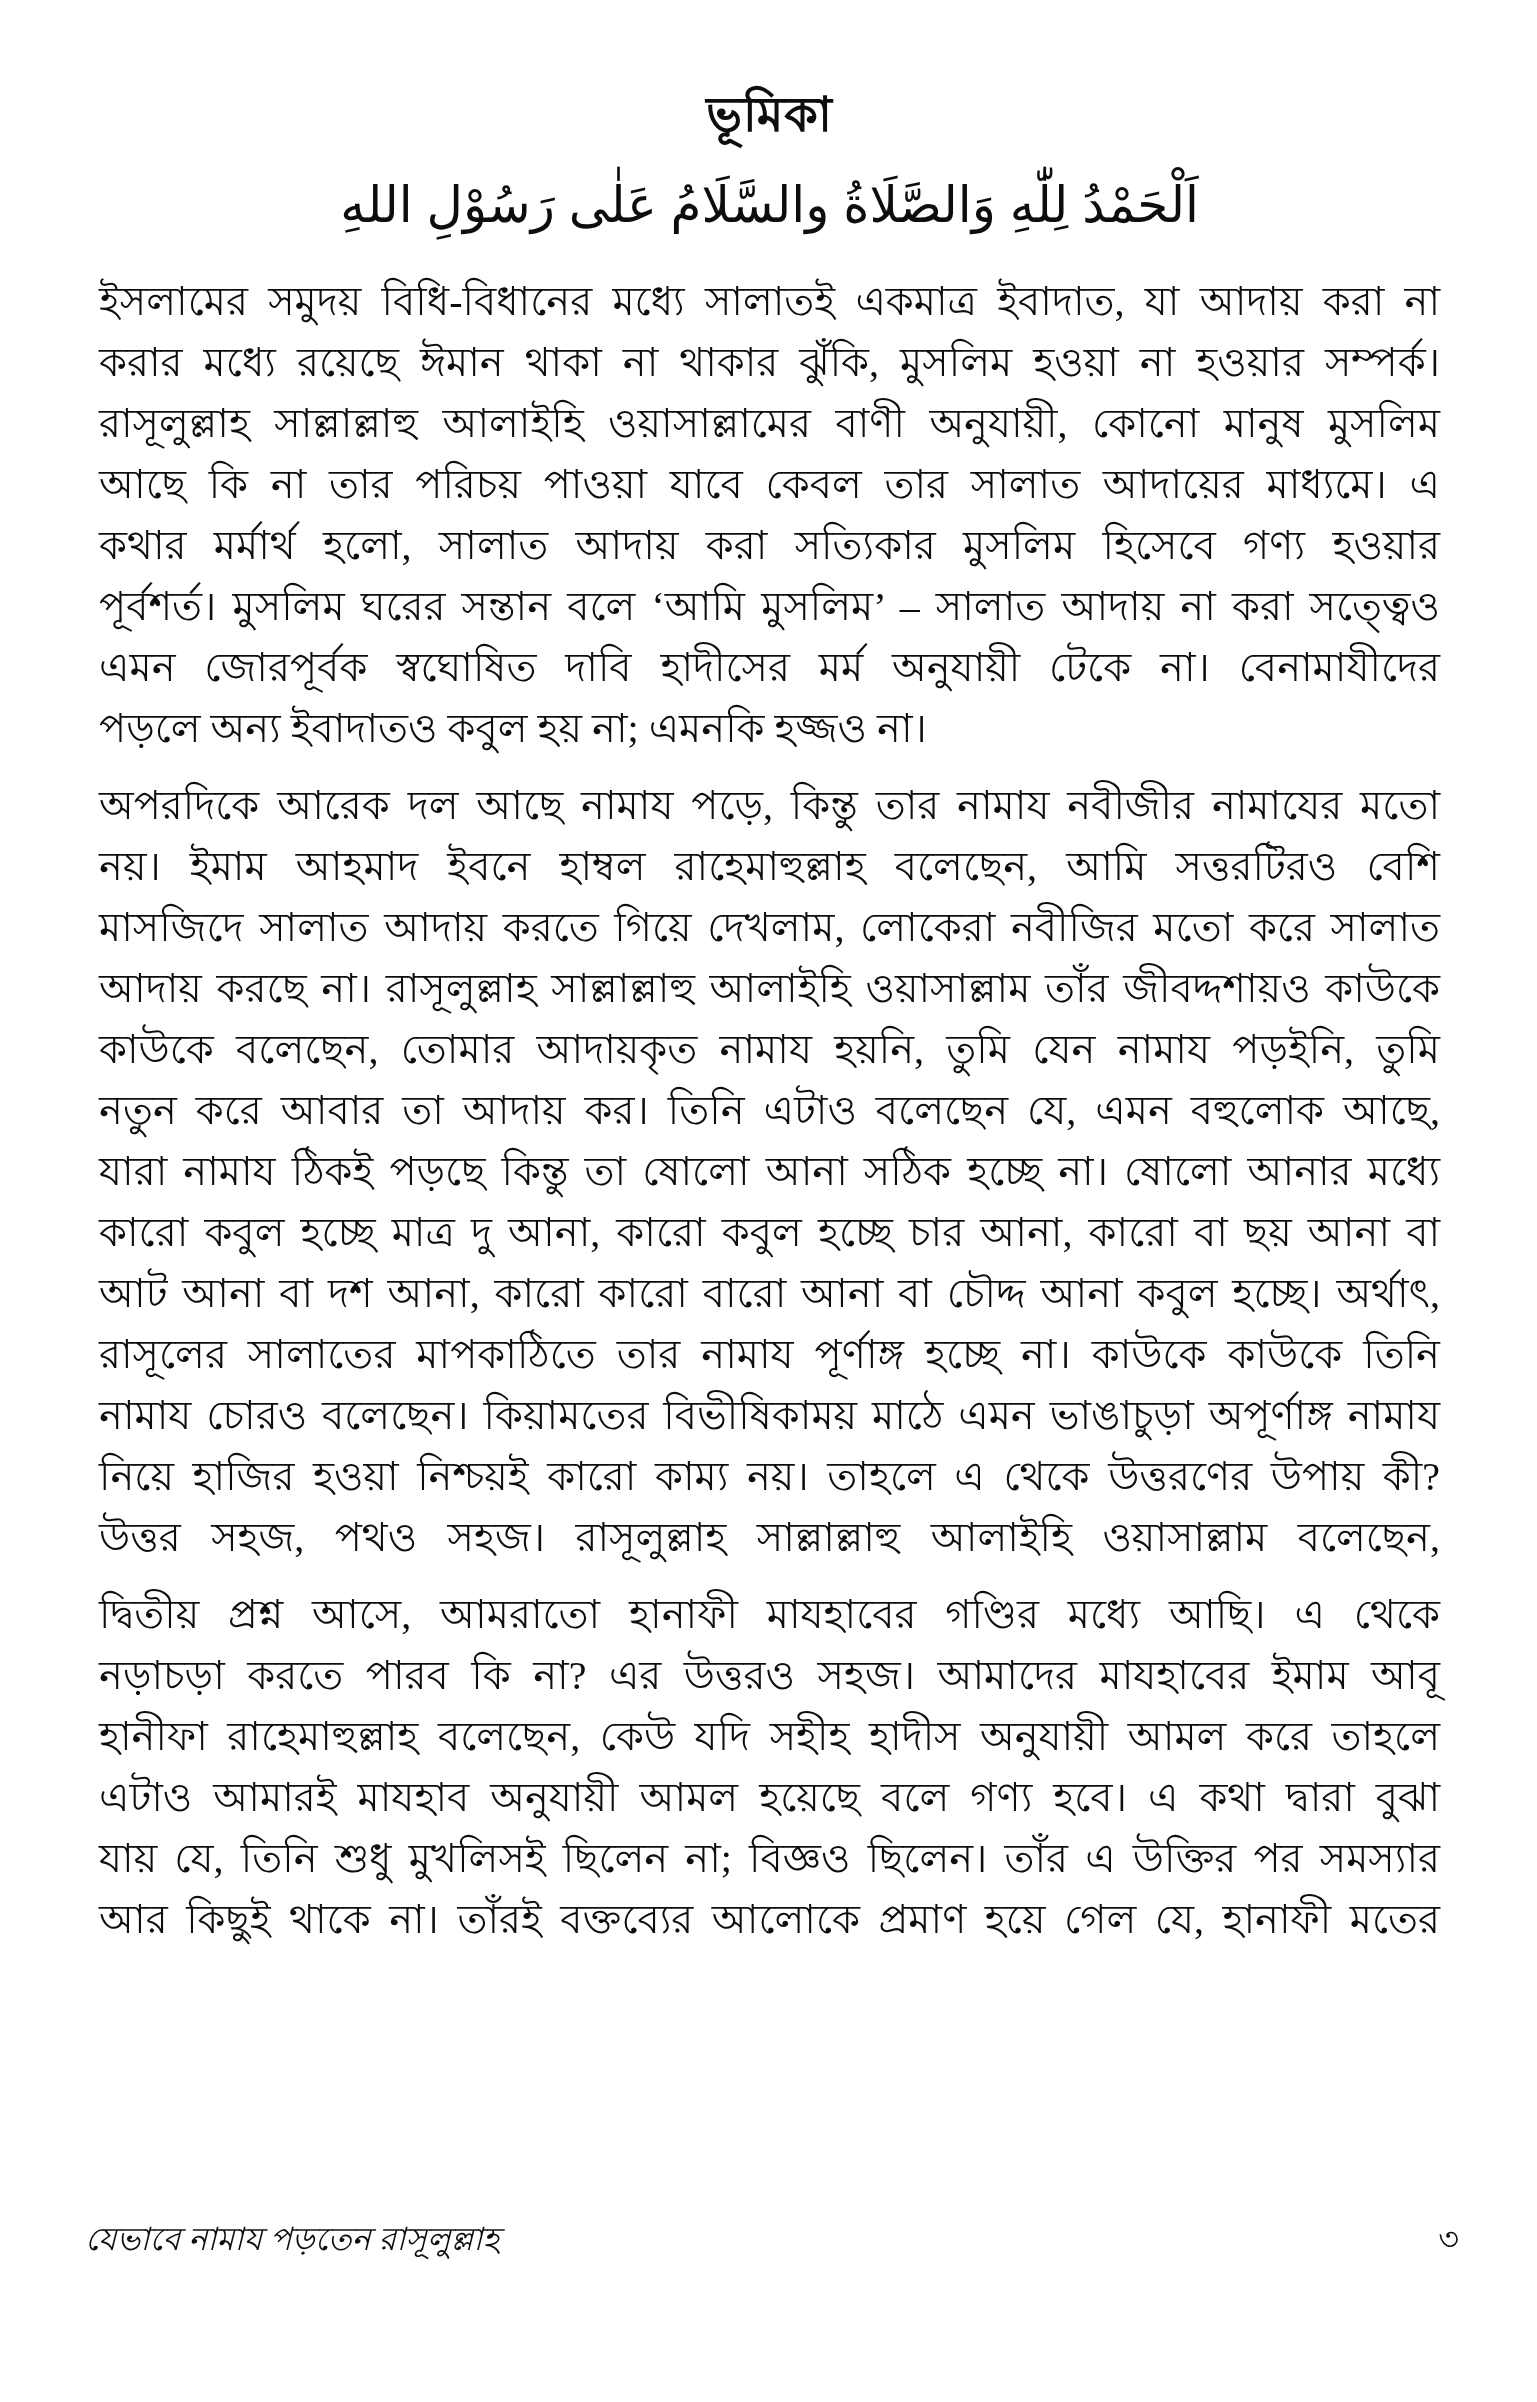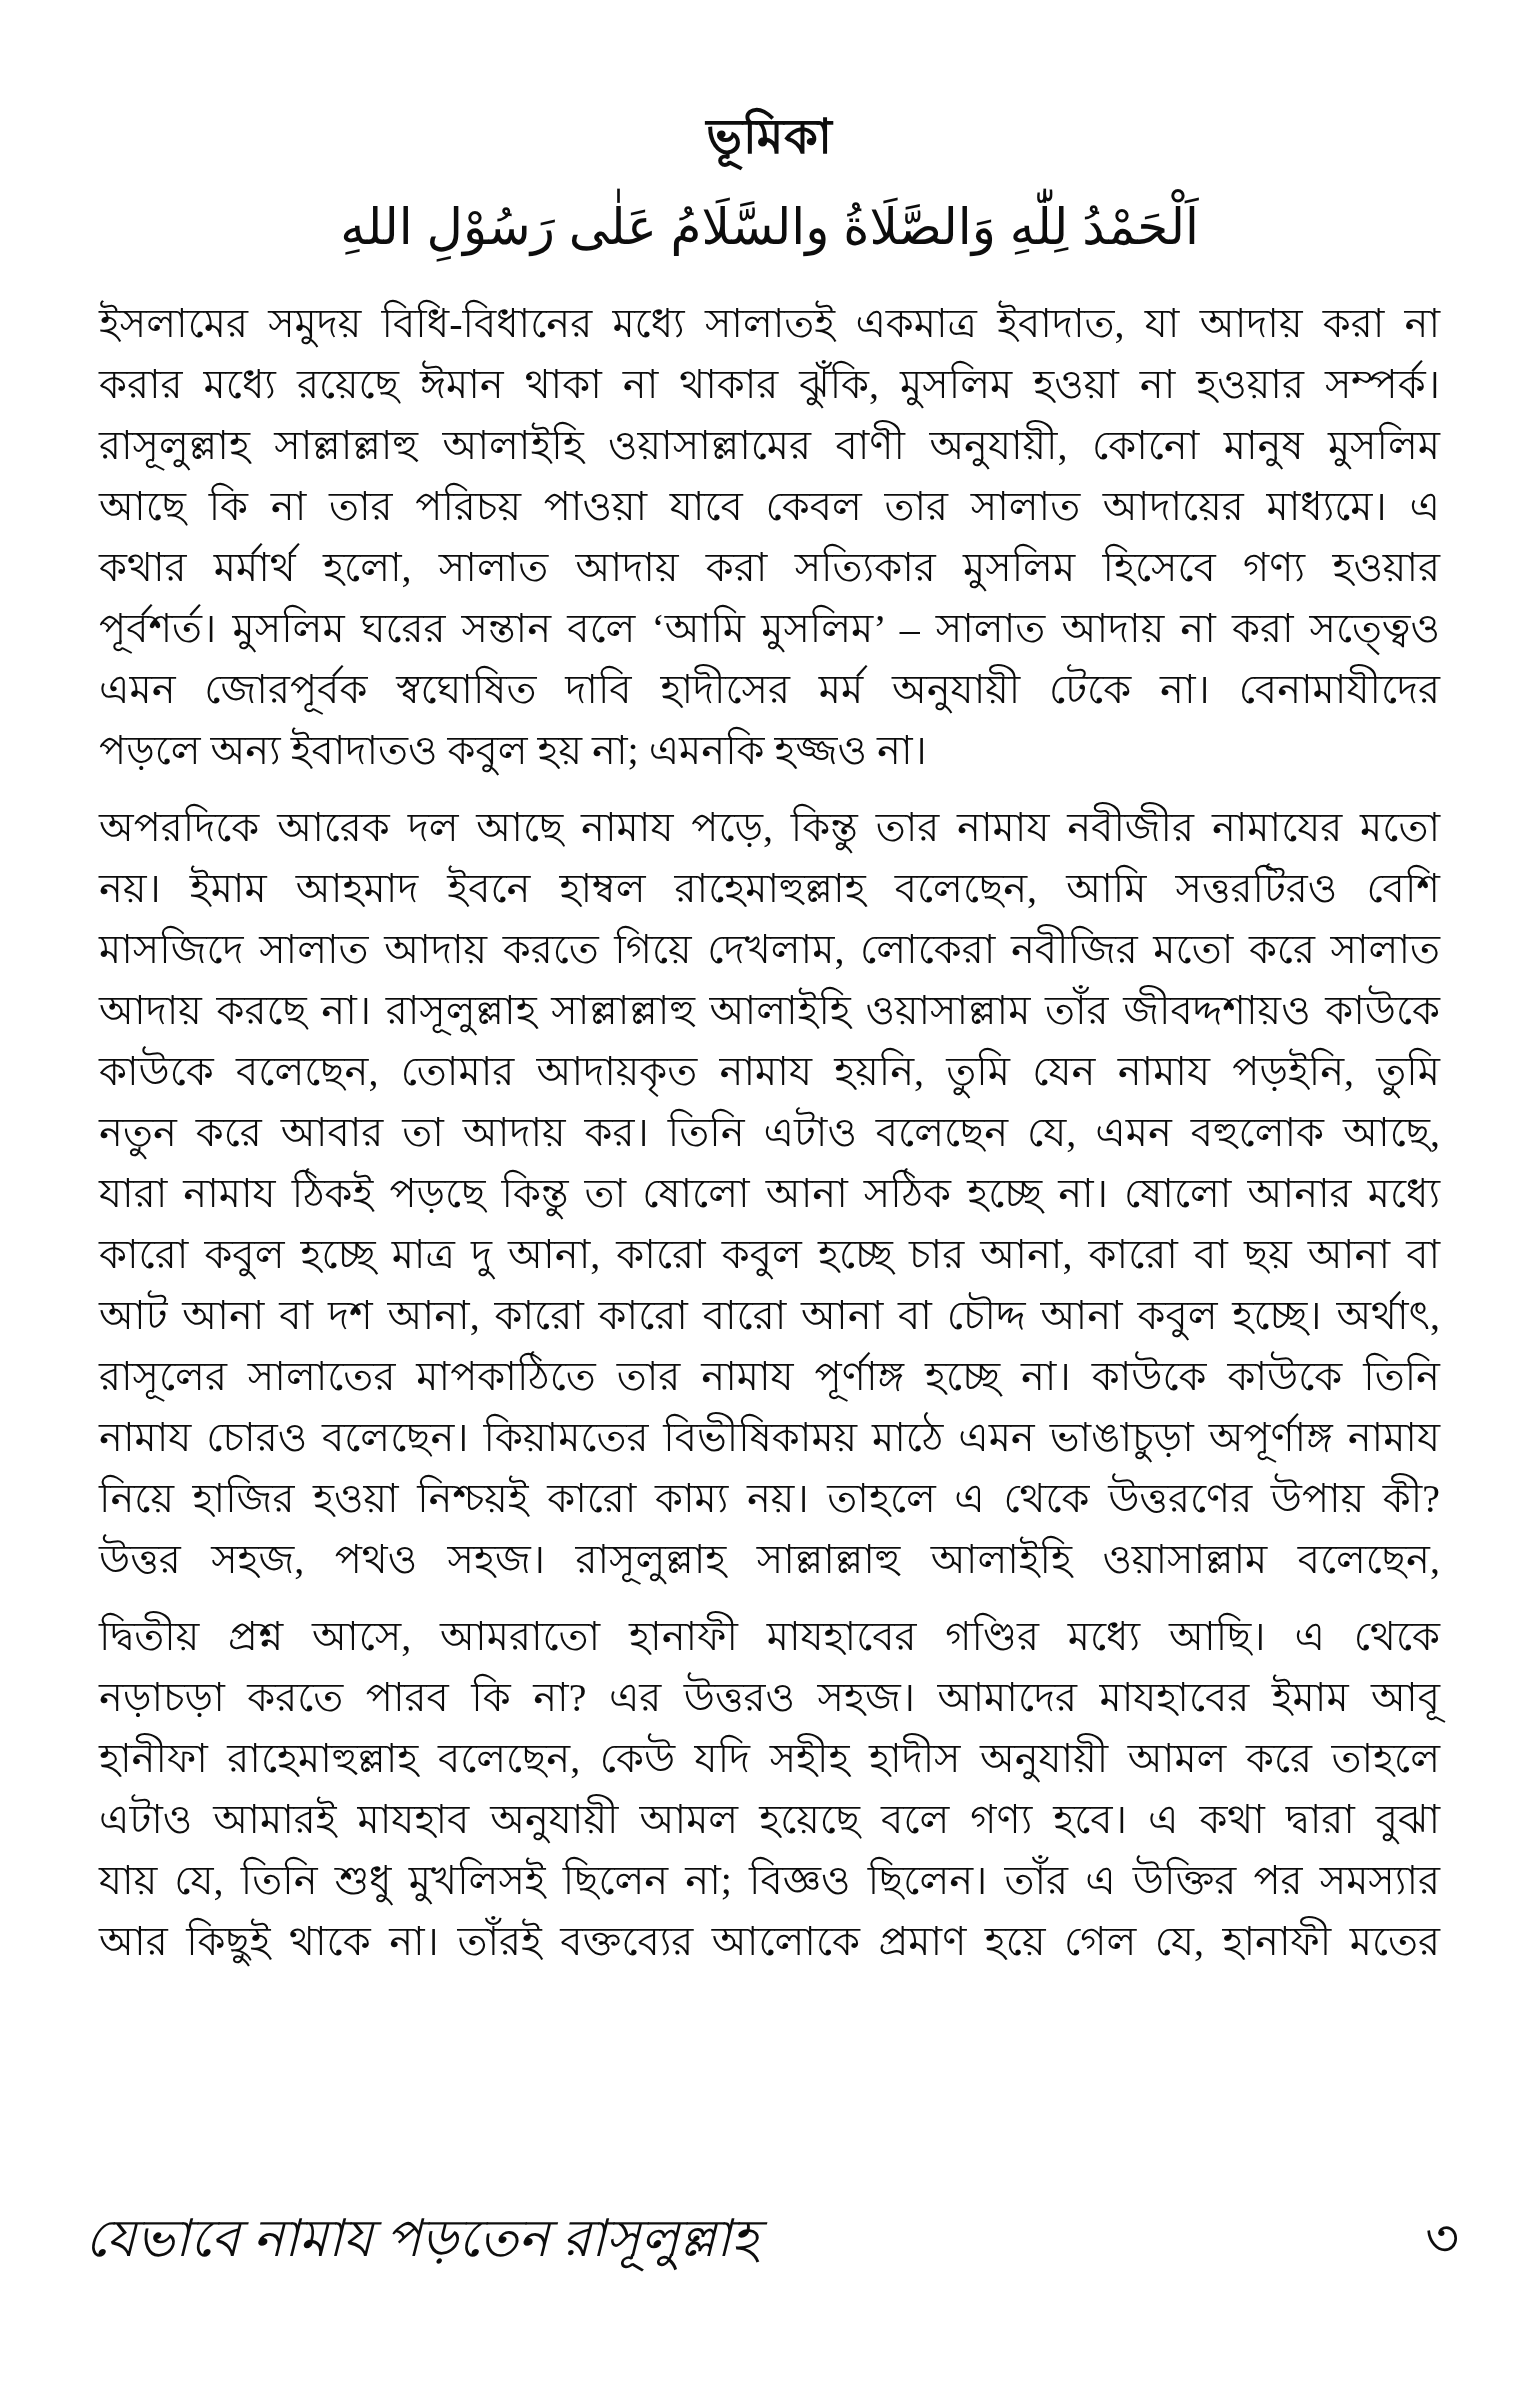--- a/index.html
+++ b/index.html
@@ -8,21 +8,21 @@
     position: relative;
     width: 1537px;
     height: 2403px;
     margin: 0 auto;
     background: #ffffff;
     color: #0d0d0d;
     font-family: "Liberation Serif", "DejaVu Serif", serif;
     overflow: hidden;
   }
   .content {
-    padding: 107px 83px 0 85px;
+    padding: 85px 83px 0 85px;
   }
   .chapter-title {
     text-align: center;
     font-size: 48px;
     line-height: 60px;
     font-weight: bold;
     letter-spacing: 1px;
   }
   .arabic-line {
     direction: rtl;
@@ -48,21 +48,21 @@
     text-align-last: left;
   }
   .footer {
     position: absolute;
     left: 85px;
     right: 78px;
     top: 2211px;
     display: flex;
     justify-content: space-between;
     align-items: baseline;
-    font-size: 52px;
+    font-size: 32px;
     line-height: 56px;
   }
   .footer .book-title {
     font-style: italic;
   }
   .footer .page-number {
     font-style: normal;
   }
 </style>
 </head>

